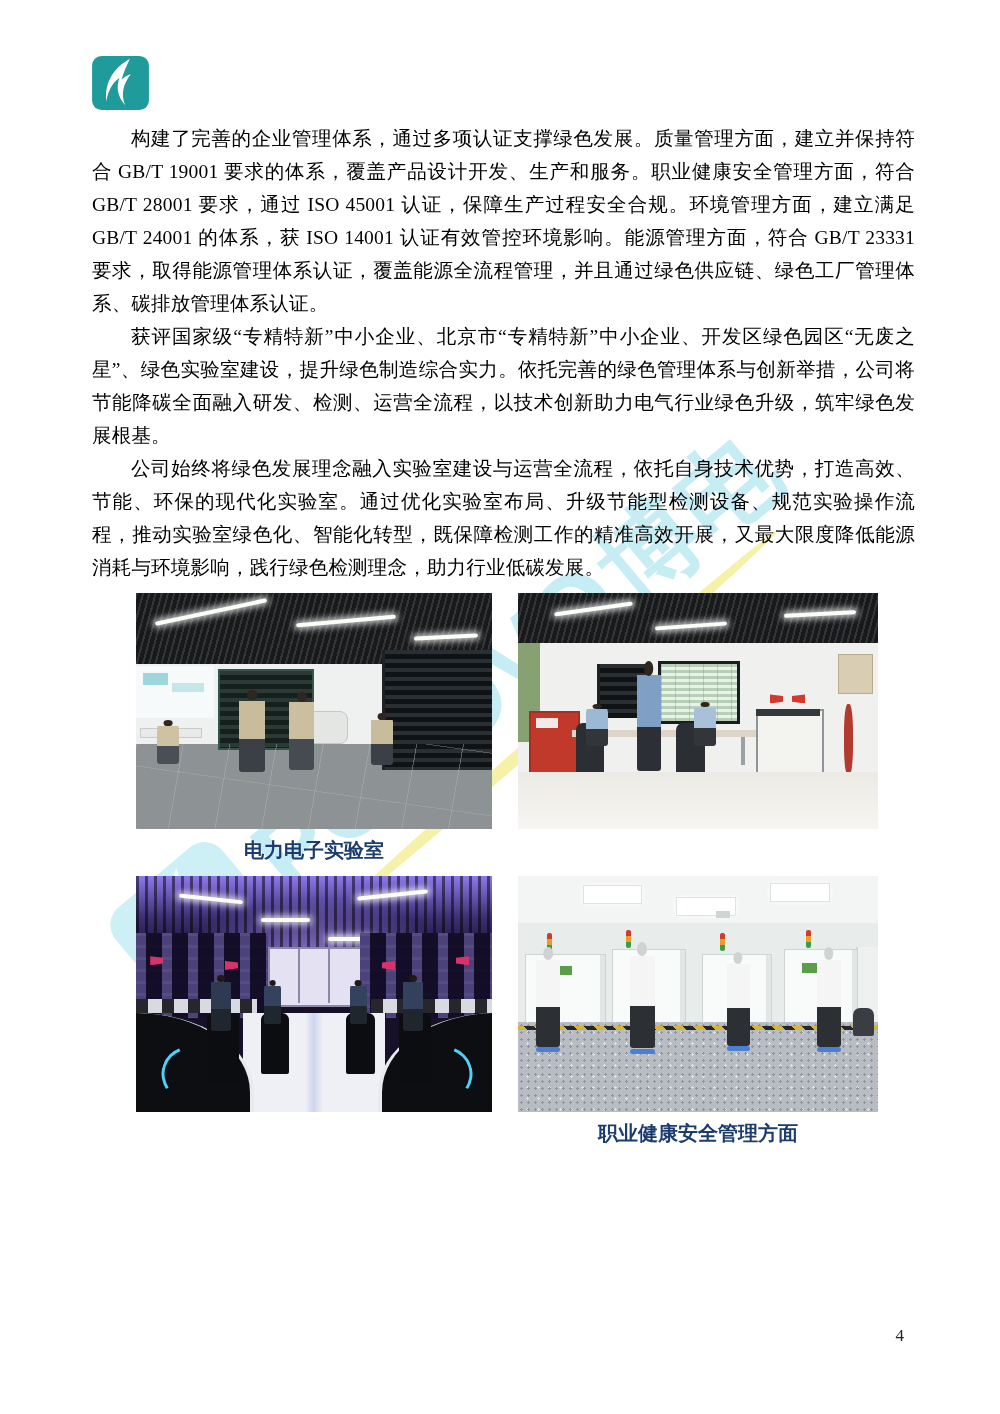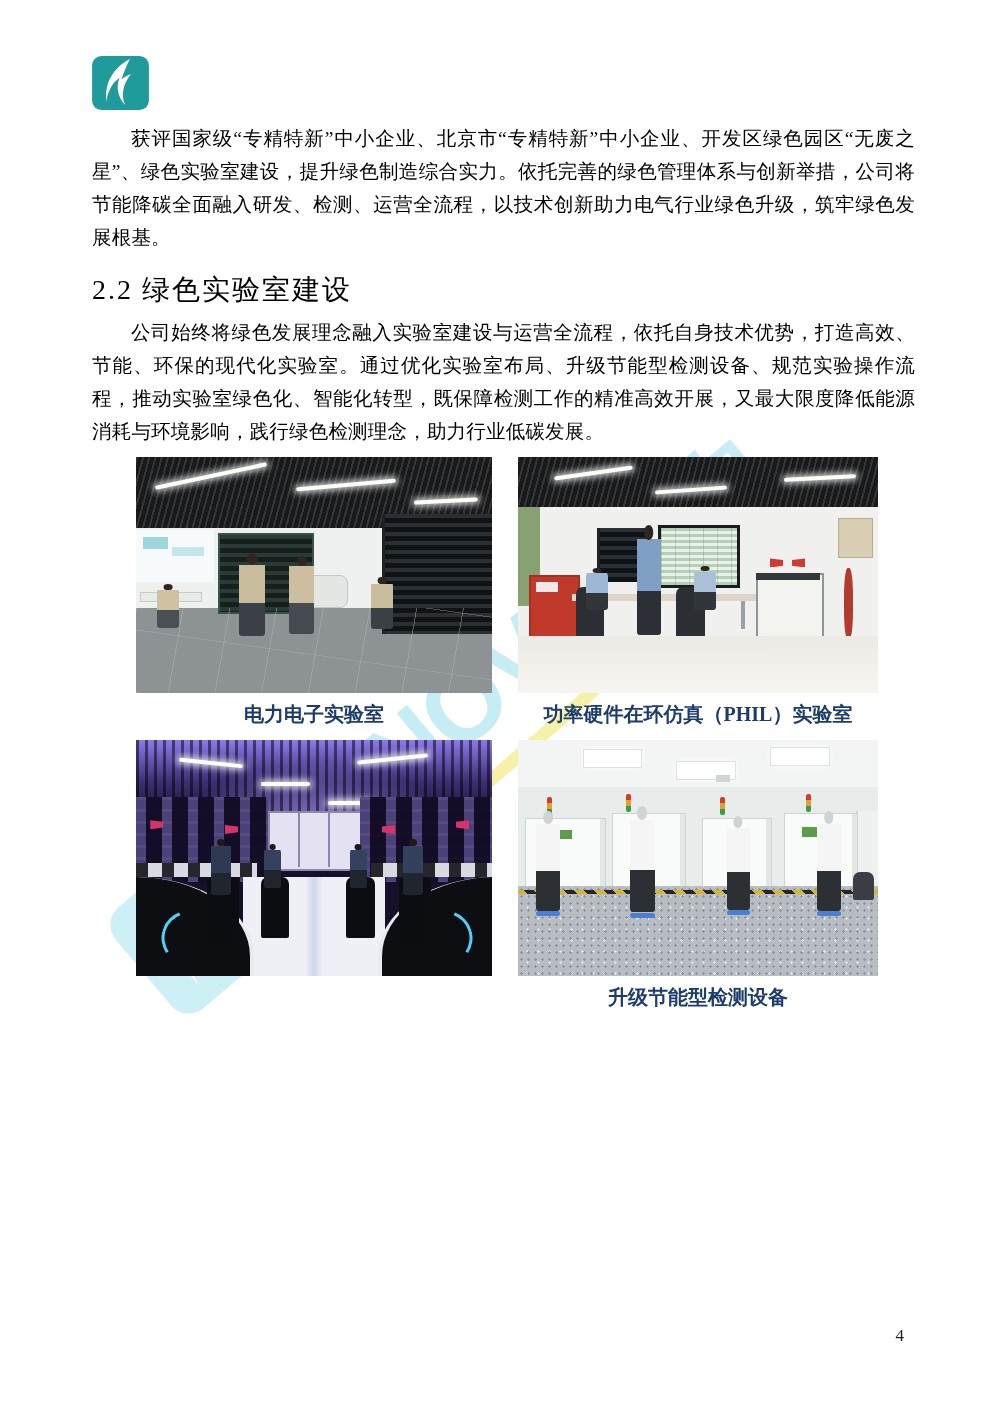--- a/index.html
+++ b/index.html
@@ -96,22 +96,22 @@
     <div class="logo">
       <span>
         <svg viewBox="0 0 60 57" width="57" height="54">
           <rect width="60" height="57" rx="10" fill="#1f9b9c"></rect>
           <path d="M40 3 C24 12 13 26 15 48 C17 36 22 28 29 23 C25 33 27 43 35 52 C30 41 33 29 41 19 C36 21 33 23 31 25 C34 16 37 9 40 3 Z" fill="#ffffff"></path>
         </svg>
       </span>
     </div>
 
     <div class="content">
+      <p class="body">构建了完善的企业管理体系，通过多项认证支撑绿色发展。质量管理方面，建立并保持符合 GB/T 19001 要求的体系，覆盖产品设计开发、生产和服务。职业健康安全管理方面，符合 GB/T 28001 要求，通过 ISO 45001 认证，保障生产过程安全合规。环境管理方面，建立满足 GB/T 24001 的体系，获 ISO 14001 认证有效管控环境影响。能源管理方面，符合 GB/T 23331 要求，取得能源管理体系认证，覆盖能源全流程管理，并且通过绿色供应链、绿色工厂管理体系、碳排放管理体系认证。</p>
       <p class="body">获评国家级“专精特新”中小企业、北京市“专精特新”中小企业、开发区绿色园区“无废之星”、绿色实验室建设，提升绿色制造综合实力。依托完善的绿色管理体系与创新举措，公司将节能降碳全面融入研发、检测、运营全流程，以技术创新助力电气行业绿色升级，筑牢绿色发展根基。</p>
-      <h2 class="section">2.2 绿色实验室建设</h2>
       <p class="body">公司始终将绿色发展理念融入实验室建设与运营全流程，依托自身技术优势，打造高效、节能、环保的现代化实验室。通过优化实验室布局、升级节能型检测设备、规范实验操作流程，推动实验室绿色化、智能化转型，既保障检测工作的精准高效开展，又最大限度降低能源消耗与环境影响，践行绿色检测理念，助力行业低碳发展。</p>
 
       <div class="grid">
 
         <figure>
           <div class="photo">
             <div class="abs slats" style="left:0;top:0;width:100%;height:30%;"></div>
             <div class="tube" style="left:5%;top:7%;width:32%;transform:rotate(-12deg);"></div>
             <div class="tube" style="left:45%;top:11%;width:28%;transform:rotate(-5deg);"></div>
             <div class="tube" style="left:78%;top:18%;width:18%;transform:rotate(-3deg);"></div>
@@ -153,21 +153,20 @@
             <div class="fig" style="--skin:#2e2620;--shirt:#7f9fc4;--pants:#2c3036;left:33%;top:29%;width:24px;height:110px;"></div>
             <div class="fig" style="--skin:#2e2620;--shirt:#a8c0d8;--pants:#32363b;left:49%;top:46%;width:22px;height:44px;"></div>
             <div class="abs" style="left:66%;top:49%;width:18%;height:31%;background:#f3f3f0;border:2px solid #8f9496;"></div>
             <div class="abs" style="left:66%;top:49%;width:18%;height:3%;background:#33383b;"></div>
             <div class="flag" style="left:70%;top:43%;"></div>
             <div class="flag" style="left:76%;top:43%;transform:scaleX(-1);"></div>
             <div class="abs" style="left:89%;top:26%;width:9%;height:16%;background:#d9ceb4;border:1px solid #b7ac90;"></div>
             <div class="abs" style="left:90.5%;top:47%;width:2.5%;height:30%;background:#b23a2f;border-radius:40%;"></div>
             <div class="abs" style="left:0;top:76%;width:100%;height:24%;background:linear-gradient(180deg,#eceae4,#f6f5f1);"></div>
           </div>
-          <figcaption>功率硬件在环仿真（PHIL）实验室</figcaption>
         </figure>
 
         <figure>
           <div class="photo">
             <div class="abs" style="left:0;top:0;width:100%;height:100%;background:#171029;"></div>
             <div class="abs purpleceil" style="left:0;top:0;width:100%;height:32%;"></div>
             <div class="tube" style="left:12%;top:9%;width:18%;transform:rotate(6deg);"></div>
             <div class="tube" style="left:62%;top:7%;width:20%;transform:rotate(-6deg);"></div>
             <div class="tube" style="left:35%;top:18%;width:14%;"></div>
             <div class="tube" style="left:54%;top:26%;width:12%;"></div>
@@ -222,21 +221,21 @@
             <div class="fig" style="--skin:#cfd3d3;--shirt:#f4f5f4;--pants:#2c2f34;left:5%;top:30%;width:24px;height:100px;"></div>
             <div class="fig" style="--skin:#cfd3d3;--shirt:#f4f5f4;--pants:#2c2f34;left:31%;top:28%;width:25px;height:106px;"></div>
             <div class="fig" style="--skin:#cfd3d3;--shirt:#f4f5f4;--pants:#2c2f34;left:58%;top:32%;width:23px;height:94px;"></div>
             <div class="fig" style="--skin:#cfd3d3;--shirt:#f4f5f4;--pants:#2c2f34;left:83%;top:30%;width:24px;height:100px;"></div>
             <div class="feet" style="left:5%;top:72.5%;width:24px;"></div>
             <div class="feet" style="left:31%;top:73.5%;width:25px;"></div>
             <div class="feet" style="left:58%;top:72%;width:23px;"></div>
             <div class="feet" style="left:83%;top:72.5%;width:24px;"></div>
             <div class="chair" style="left:93%;top:56%;width:6%;height:12%;background:#3a3e44;"></div>
           </div>
-          <figcaption>升级节能型检测设备</figcaption>
+          <figcaption>职业健康安全管理方面</figcaption>
         </figure>
 
       </div>
     </div>
 
     <div class="pagenum">4</div>
   </div>
 </div>
 
 </body></html>

